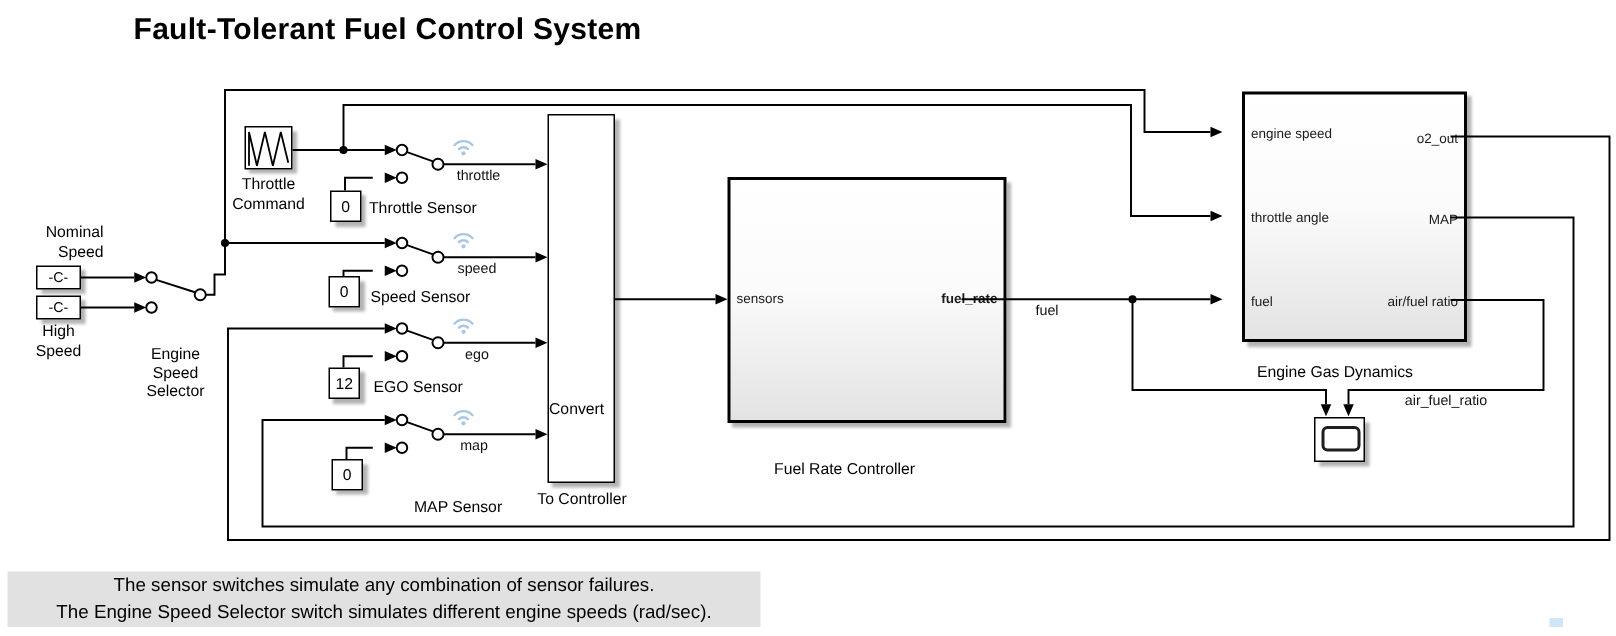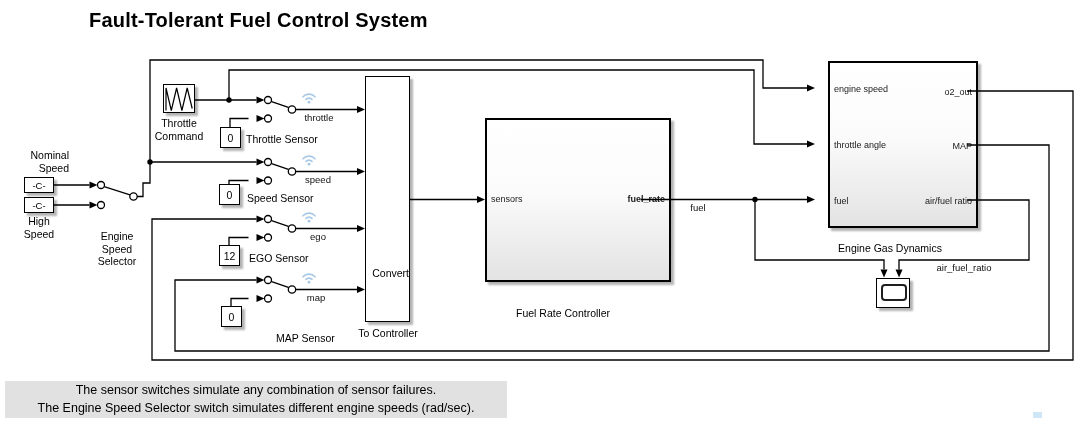--- a/index.html
+++ b/index.html
@@ -20,21 +20,21 @@
   .lbl-left{text-align:left;}
   .sig{position:absolute;font-size:9.5px;color:#111;text-align:center;white-space:nowrap;}
   .port{position:absolute;font-size:9px;color:#1a1a1a;white-space:nowrap;}
   .pl{left:4px;} .pr{right:4px;}
   #wires{position:absolute;left:0;top:0;pointer-events:none;}
   #annotation{left:5px;top:381px;width:502px;background:#e1e1e1;text-align:center;
               font-size:12.5px;line-height:17.5px;padding:1px 0;}
   #scope-screen{position:absolute;left:4px;top:5px;width:22px;height:13px;
                 border:2px solid #1f1f1f;border-radius:4px;background:#fff;}
   #blue-artifact{left:1033px;top:412px;width:9px;height:6px;background:#cfe6f7;}
-  .convert-txt{position:absolute;left:0;top:190px;width:100%;text-align:right;font-size:10.5px;}
+  .convert-txt{position:absolute;left:0;top:190px;width:100%;text-align:left;font-size:10.5px;}
 </style>
 </head>
 <body>
 
 <div id="canvas">
 
   <div id="title" class="abs">Fault-Tolerant Fuel Control System</div>
 
   <div class="blk" style="left:163px;top:84px;width:32px;height:29px;"></div>
   <div class="lbl" style="left:146px;top:117px;width:66px;">

